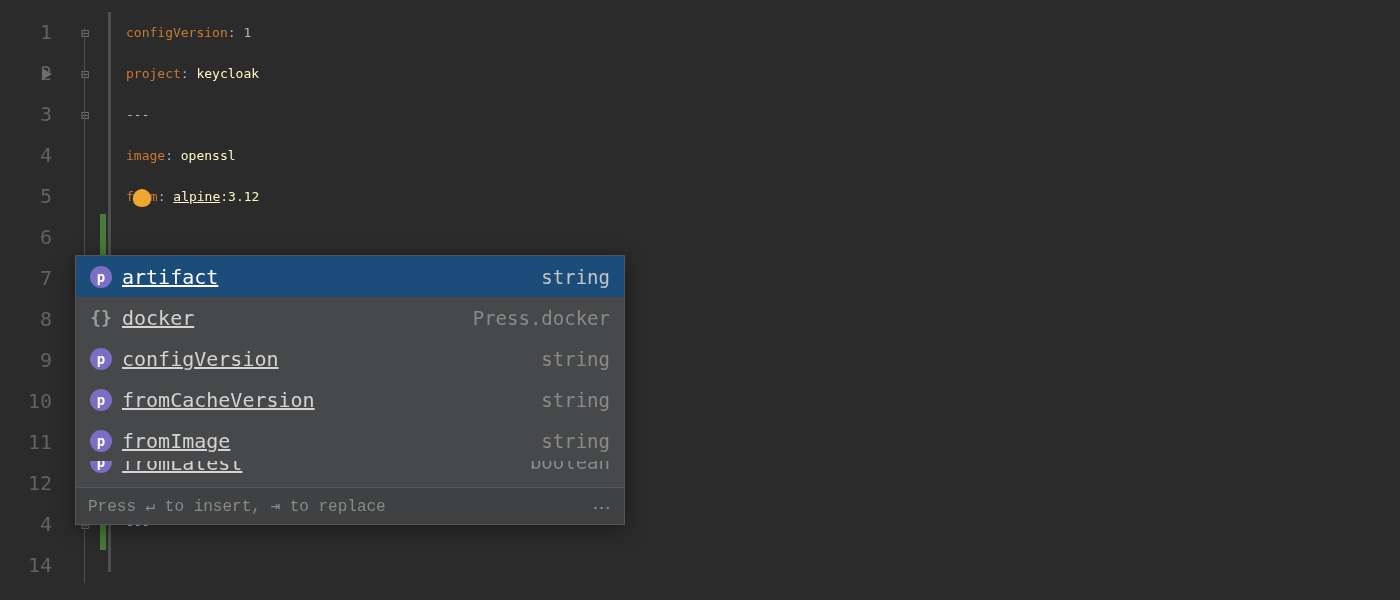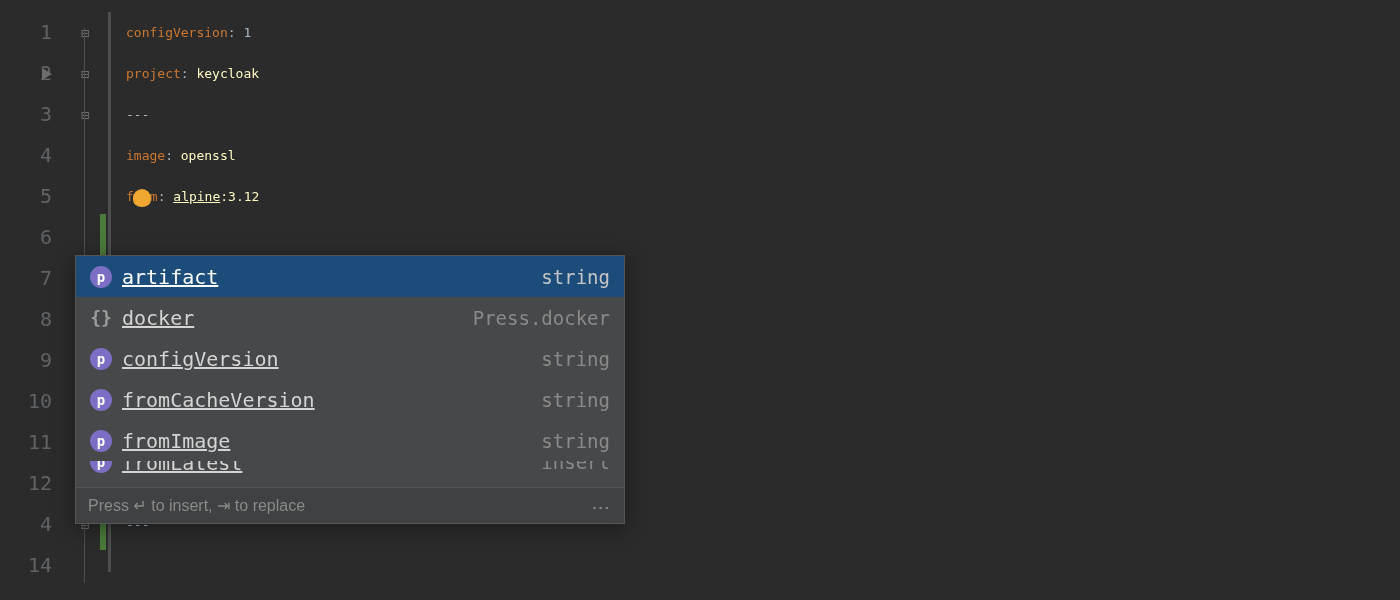--- a/index.html
+++ b/index.html
@@ -143,21 +143,21 @@
     .popup-item.selected .type { color: #c5c5c5; }
     .popup-footer {
       display: flex;
       align-items: center;
       justify-content: space-between;
       padding: 8px 12px;
       font-size: 16px;
       color: #8a8a8a;
       background: #3f4142;
       border-top: 1px solid #555;
-      font-family: Liberation Sans, sans-serif;
+      font-family: Liberation Mono, monospace;
     }
     .footer-dots {
       writing-mode: vertical-lr;
       letter-spacing: -4px;
       color: #8a8a8a;
       font-size: 18px;
       cursor: pointer;
     }
     .play-icon {
       position: absolute;
@@ -253,20 +253,20 @@
         <span class="type">string</span>
       </div>
       <div class="popup-item">
         <span class="icon icon-p">p</span>
         <span class="label">fromImage</span>
         <span class="type">string</span>
       </div>
       <div class="popup-item clipped">
         <span class="icon icon-p">p</span>
         <span class="label">fromLatest</span>
-        <span class="type">insert</span>
+        <span class="type">boolean</span>
       </div>
     </div>
   <div class="popup-footer">
     <span>Press ↵ to insert, ⇥ to replace</span>
     <span class="footer-dots">⋮</span>
   </div>
 </div>
 
 </body></html>

